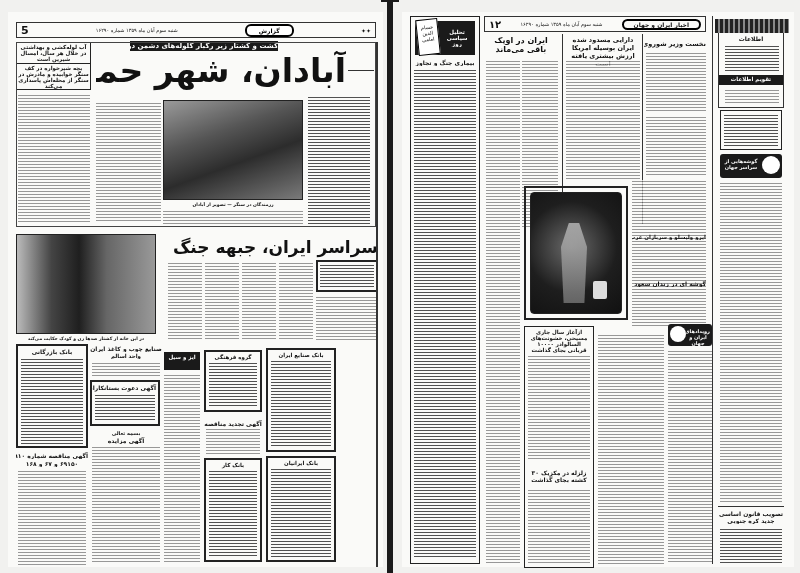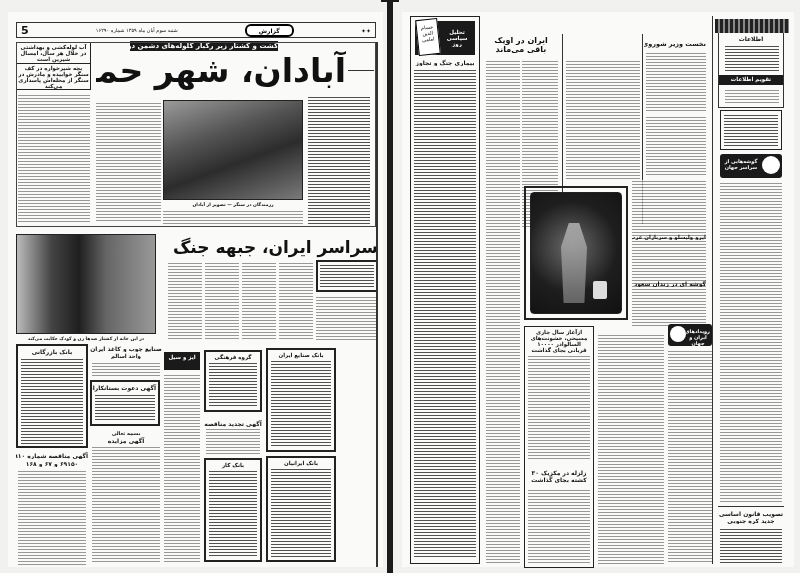--- a/index.html
+++ b/index.html
@@ -109,25 +109,31 @@
 <div class="page" id="right">
   <div class="box" style="left:8px;top:4px;width:70px;height:548px">
     <div class="abs blk" style="left:4px;top:4px;width:60px;height:34px">
       <div class="abs" style="left:2px;top:-2px;width:22px;height:36px;background:#fff;border:1px solid #000;color:#000;font-size:5px;text-align:center;direction:rtl;padding-top:4px;transform:rotate(-6deg)">حسام الدین امامی</div>
       <div class="abs small" style="left:26px;top:8px;width:32px;font-size:5.5px;white-space:normal;color:#fff">تحلیل سیاسی روز</div>
     </div>
     <div class="abs small" style="left:4px;top:42px;width:60px;font-size:6px">بیماری جنگ و تجاوز</div>
     <div class="txtd" style="left:3px;top:52px;width:62px;height:490px"></div>
   </div>
 
+  <div class="abs hdrbar" style="left:82px;top:4px;width:222px">
+    <span style="font-weight:bold;font-size:10px">۱۲</span>
+    <span style="font-size:5px;direction:rtl"><span>شنبه سوم آبان ماه</span> <span>۱۳۵۹ شماره ۱۶۲۹۰</span></span>
+    <span style="border:2px solid #000;border-radius:7px;padding:0 10px;font-size:6px;font-weight:bold;direction:rtl">اخبار ایران و جهان</span>
+  </div>
 
   <div class="abs small" style="left:82px;top:24px;width:74px;font-size:8px;white-space:normal">ایران در اوپک باقی می‌ماند</div>
   <div class="txt" style="left:84px;top:48px;width:34px;height:510px;height:505px"></div>
   <div class="txt" style="left:120px;top:48px;width:36px;height:168px"></div>
   <div class="rule" style="left:160px;top:22px;width:1px;height:190px"></div>
+  <div class="abs small" style="left:162px;top:24px;width:78px;font-size:6.5px;white-space:normal">دارایی مسدود شده ایران بوسیله امریکا ارزش بیشتری یافته است</div>
   <div class="txt" style="left:164px;top:48px;width:74px;height:120px"></div>
   <div class="rule" style="left:240px;top:22px;width:1px;height:190px"></div>
   <div class="abs small" style="left:242px;top:28px;width:62px;font-size:6.5px">نخست وزیر شوروی استعفا کرد</div>
   <div class="txt" style="left:244px;top:40px;width:60px;height:60px"></div>
   <div class="txt" style="left:244px;top:104px;width:60px;height:60px"></div>
 
   <div class="box2" style="left:122px;top:174px;width:104px;height:134px">
     <div class="photo dark" style="left:4px;top:4px;width:92px;height:122px;border-radius:4px">
       <div class="abs" style="left:30px;top:30px;width:26px;height:80px;background:linear-gradient(#bbb,#777);clip-path:polygon(30% 0,70% 0,100% 30%,90% 100%,10% 100%,0 30%);opacity:.8"></div>
       <div class="abs" style="left:62px;top:88px;width:14px;height:18px;background:#ddd;border-radius:2px"></div>

